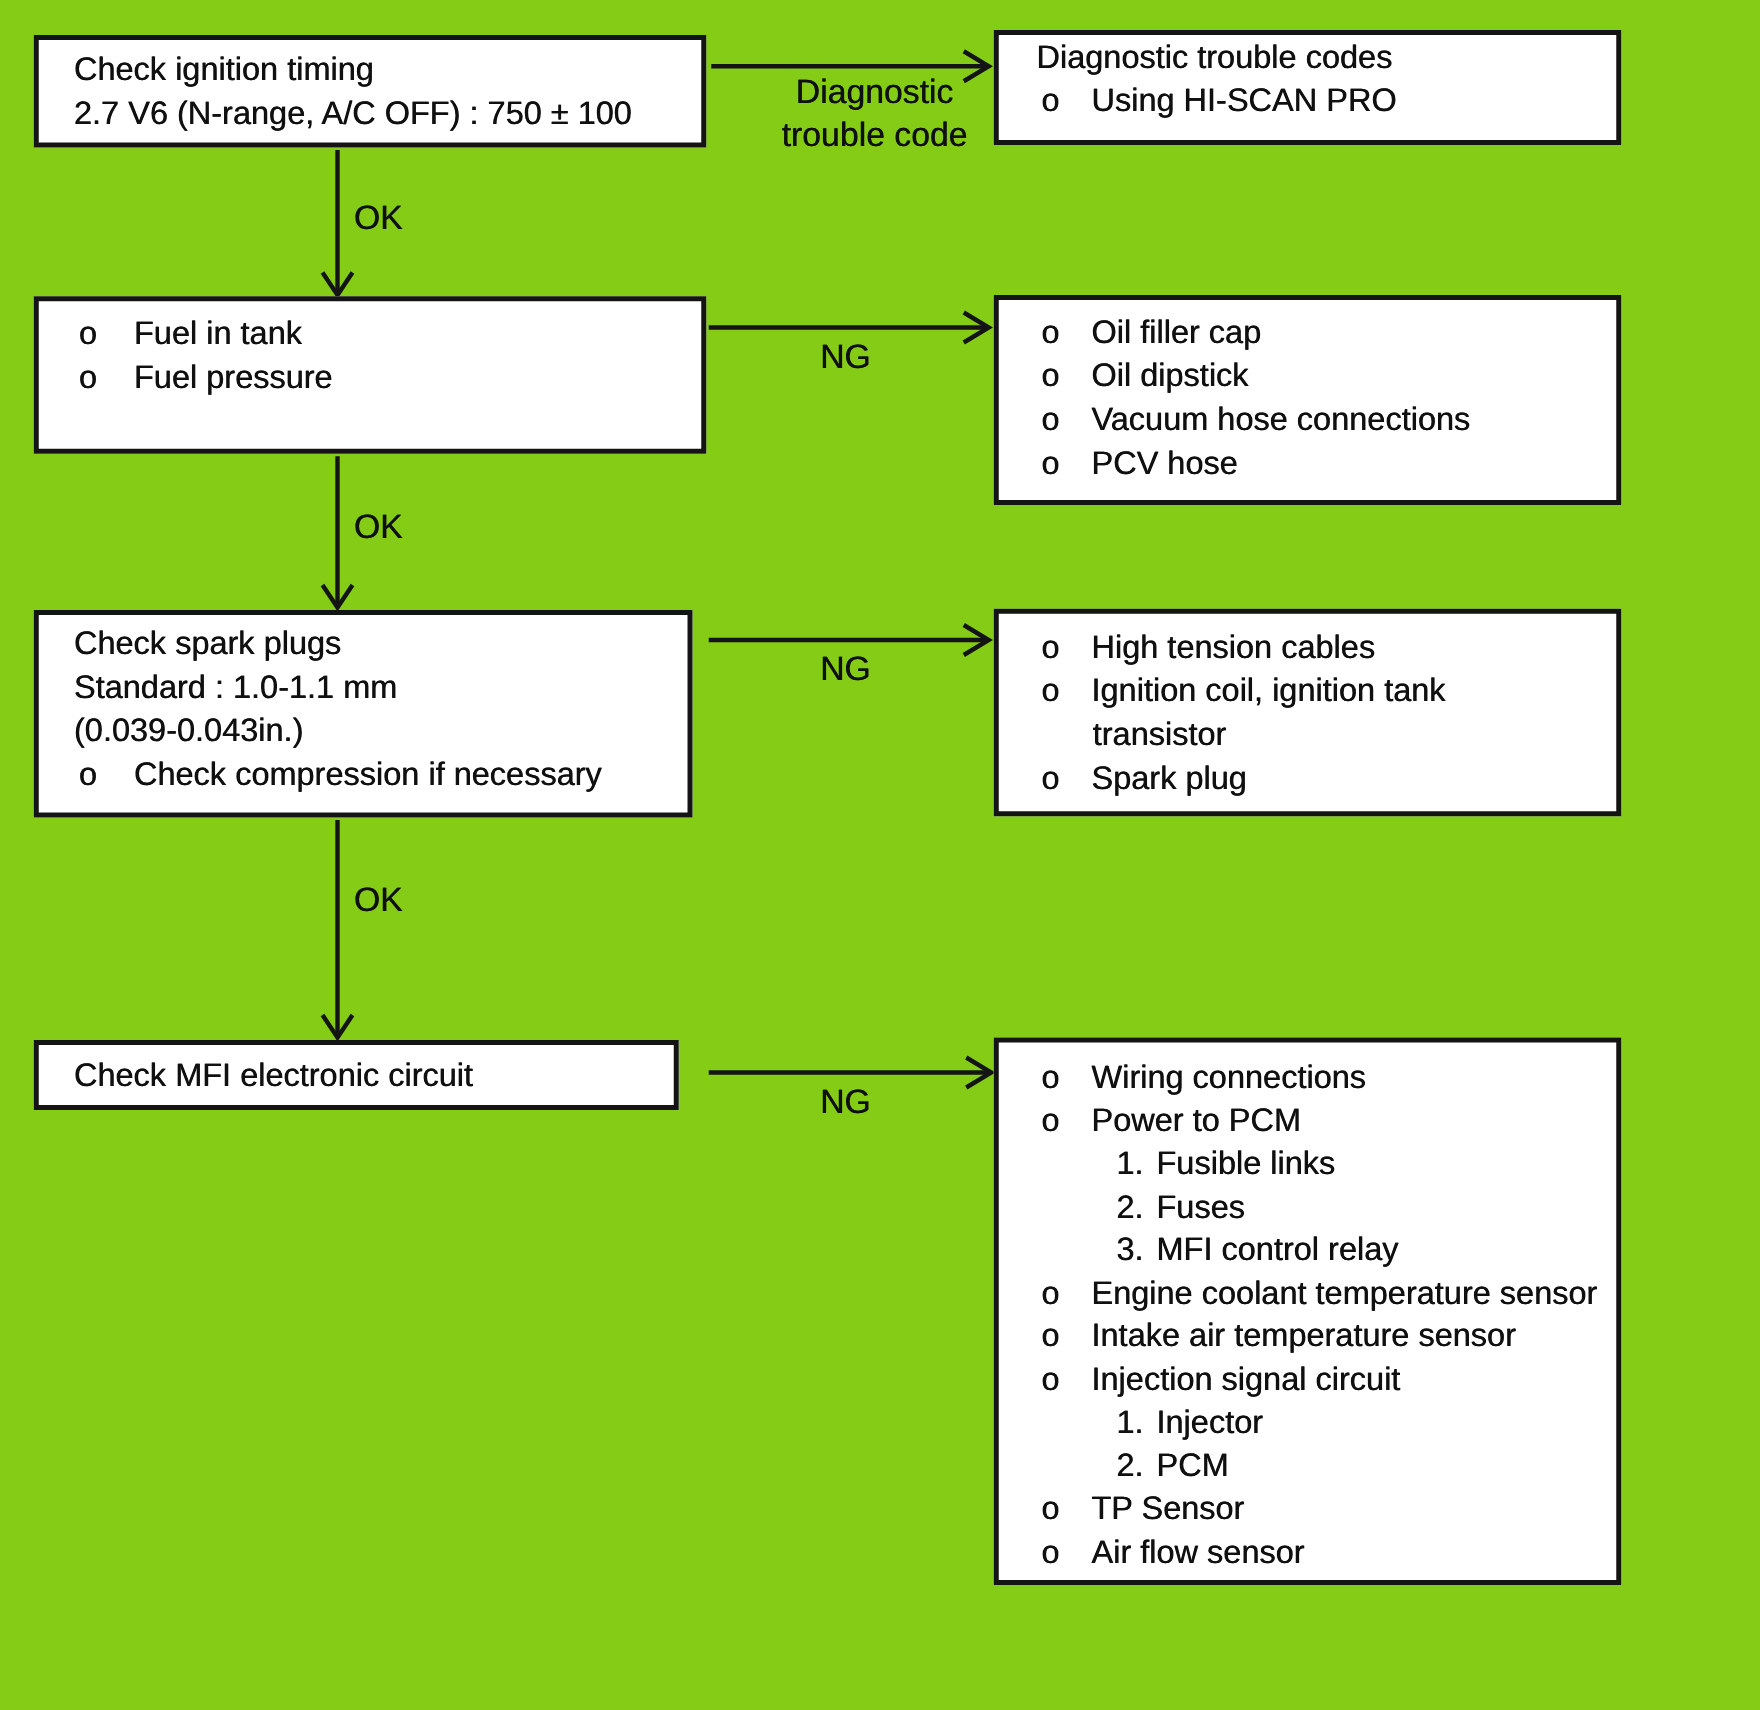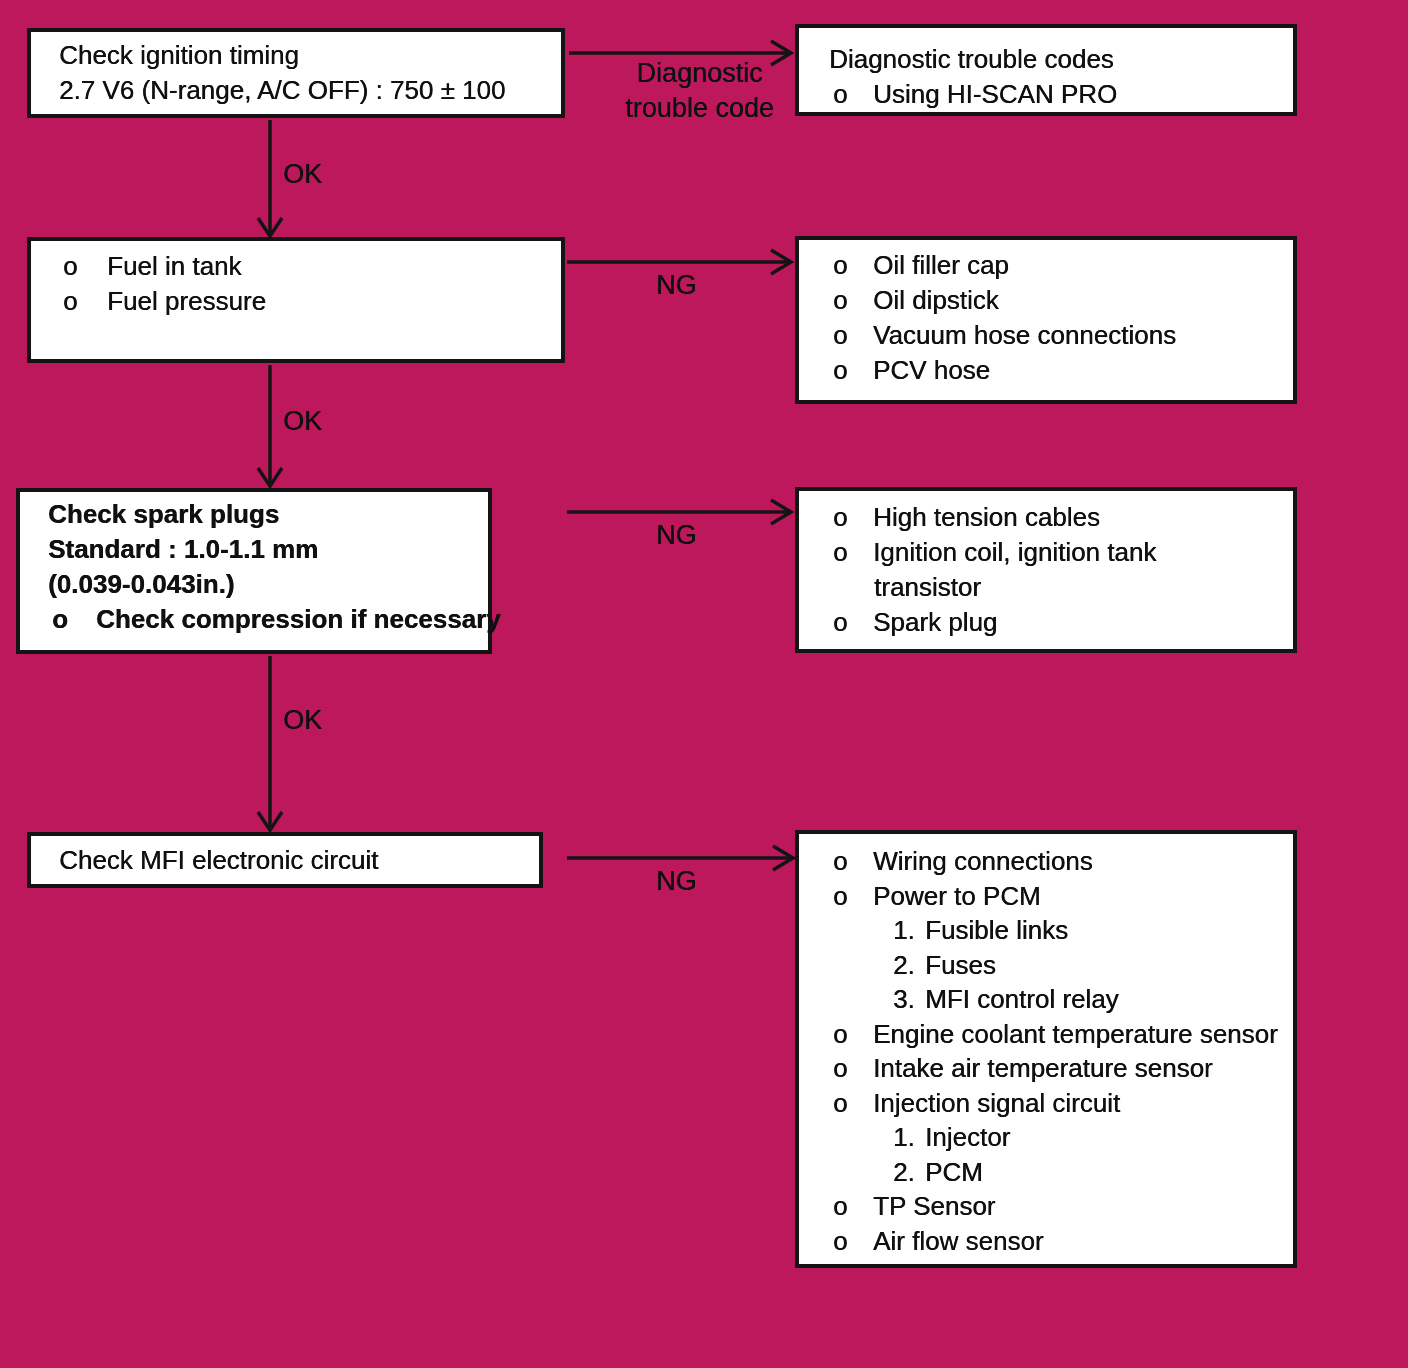--- a/index.html
+++ b/index.html
@@ -1,17 +1,17 @@
 <!DOCTYPE html>
 <html><head>
 <meta charset="utf-8">
 <style>
   html,body{margin:0;padding:0;background:#fff;}
   .page{
-    position:relative;width:1408px;height:1368px;background:#be185d;
+    position:relative;width:1408px;height:1368px;background:#84cc16;
     font-family:"Liberation Sans",sans-serif;color:#101010;overflow:hidden;
     text-shadow:0.4px 0 0 currentColor; 
   }
   .box{position:absolute;border:4px solid #141414;background:#fff;box-sizing:border-box;}
   .row{display:flex;align-items:baseline;line-height:35px;font-size:26px;white-space:nowrap;}
   
   .lrow{padding-left:28px;}
   .lb{flex:none;width:44px;padding-left:4px;}
   
   .rrow{padding-left:30px;}
@@ -56,21 +56,21 @@
 
   <div class="box" style="left:27px;top:28px;width:538px;height:90px;padding-top:6px;">
     <div class="row lrow">
       <span>Check ignition timing</span>
     </div>
     <div class="row lrow">
       <span>2.7 V6 (N-range, A/C OFF) : 750 ± 100</span>
     </div>
   </div>
 
-  <div class="box" style="left:795px;top:24px;width:502px;height:92px;padding-top:14px;">
+  <div class="box" style="left:795px;top:24px;width:502px;height:92px;padding-top:0;">
     <div class="row rrow">
       <span>Diagnostic trouble codes</span>
     </div>
     <div class="row rrow">
       <span class="rb">o</span>
       <span>Using HI-SCAN PRO</span>
     </div>
   </div>
 
   <div class="box" style="left:27px;top:237px;width:538px;height:126px;padding-top:8px;">
@@ -96,21 +96,21 @@
     <div class="row rrow">
       <span class="rb">o</span>
       <span>Vacuum hose connections</span>
     </div>
     <div class="row rrow">
       <span class="rb">o</span>
       <span>PCV hose</span>
     </div>
   </div>
 
-  <div class="box" style="left:16px;top:488px;width:476px;height:166px;padding-top:5px;font-weight:bold;">
+  <div class="box" style="left:27px;top:488px;width:527px;height:166px;padding-top:5px;">
     <div class="row lrow">
       <span>Check spark plugs</span>
     </div>
     <div class="row lrow">
       <span>Standard : 1.0-1.1 mm</span>
     </div>
     <div class="row lrow">
       <span>(0.039-0.043in.)</span>
     </div>
     <div class="row lrow">

